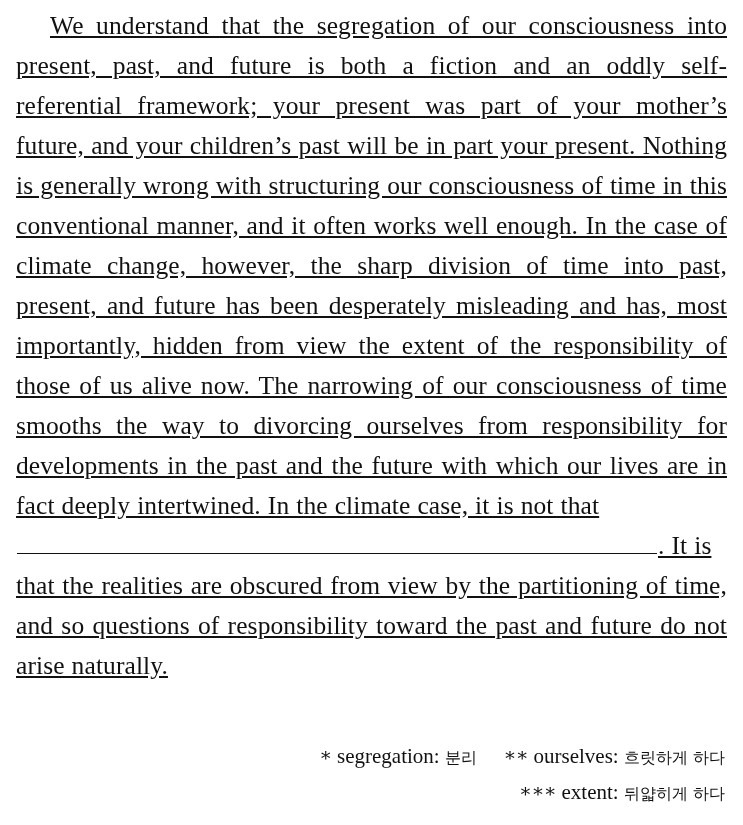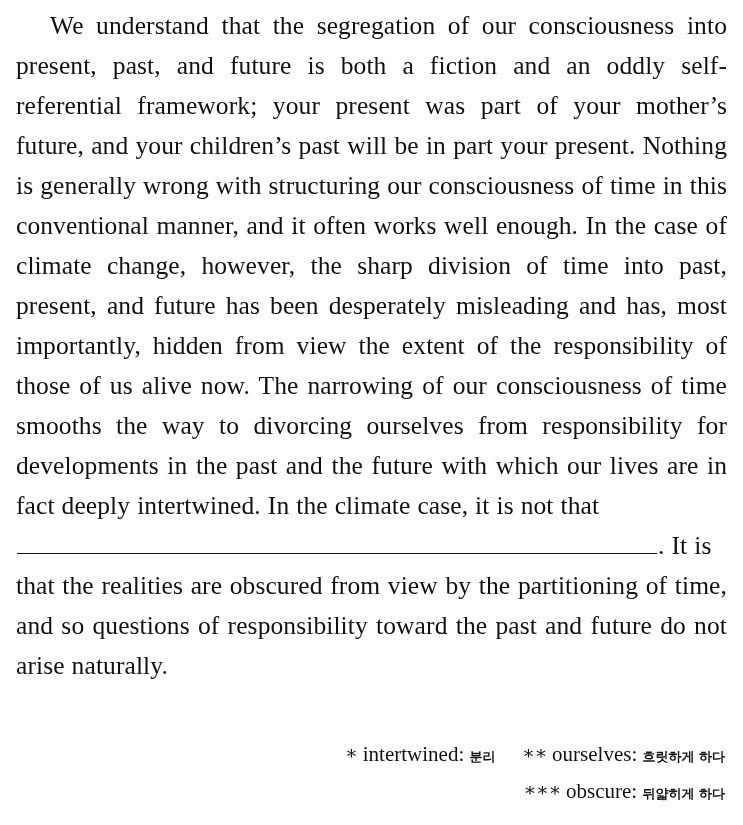--- a/index.html
+++ b/index.html
@@ -21,20 +21,21 @@
     padding: 6px 16px 0 16px;
     position: relative;
   }
   .passage {
     font-size: 25.5px;
     line-height: 40px;
     text-align: justify;
     text-justify: inter-word;
     letter-spacing: 0.1px;
     word-spacing: 0.5px;
+    text-decoration: underline;
   }
   .passage p {
     margin: 0;
   }
   .indent {
     display: inline-block;
     width: 34px;
   }
   .blank-line {
     display: inline-block;
@@ -65,43 +66,42 @@
     font-size: 19px;
     vertical-align: 0.08em;
     letter-spacing: -0.5px;
   }
   .fn-gap {
     display: inline-block;
     width: 16px;
   }
   .kr {
     font-family: "DejaVu Sans", "Liberation Sans", sans-serif;
-    font-size: 13px;
-    font-weight: bold;
+    font-size: 16px;
   }
 </style>
 </head>
 <body>
 
 <div class="page">
 
   <div class="passage">
     <p><span class="indent"></span><span>We understand that the segregation of our consciousness into present, past, and future is both a fiction and an oddly self-referential framework; your present was part of your mother’s future, and your children’s past will be in part your present. Nothing is generally wrong with structuring our consciousness of time in this conventional manner, and it often works well enough. In the case of climate change, however, the sharp division of time into past, present, and future has been desperately misleading and has, most importantly, hidden from view the extent of the responsibility of those of us alive now. The narrowing of our consciousness of time smooths the way to divorcing ourselves from responsibility for developments in the past and the future with which our lives are in fact deeply intertwined. In the climate case, it is not that</span><span class="blank-wrap"><span class="blank-line"></span><span>. It is</span></span><span>that the realities are obscured from view by the partitioning of time, and so questions of responsibility toward the past and future do not arise naturally.</span></p>
   </div>
 
   <div class="footnotes">
     <span class="footnote-line">
       <span class="fn-mark">∗</span>
-      <span>intertwined:</span>
+      <span>segregation:</span>
       <span class="kr">분리</span>
       <span class="fn-gap"></span>
       <span class="fn-mark">∗∗</span>
       <span>ourselves:</span>
       <span class="kr">흐릿하게 하다</span>
     </span>
     <span class="footnote-line">
       <span class="fn-mark">∗∗∗</span>
-      <span>obscure:</span>
+      <span>extent:</span>
       <span class="kr">뒤얇히게 하다</span>
     </span>
   </div>
 
 </div>
 
 </body></html>

